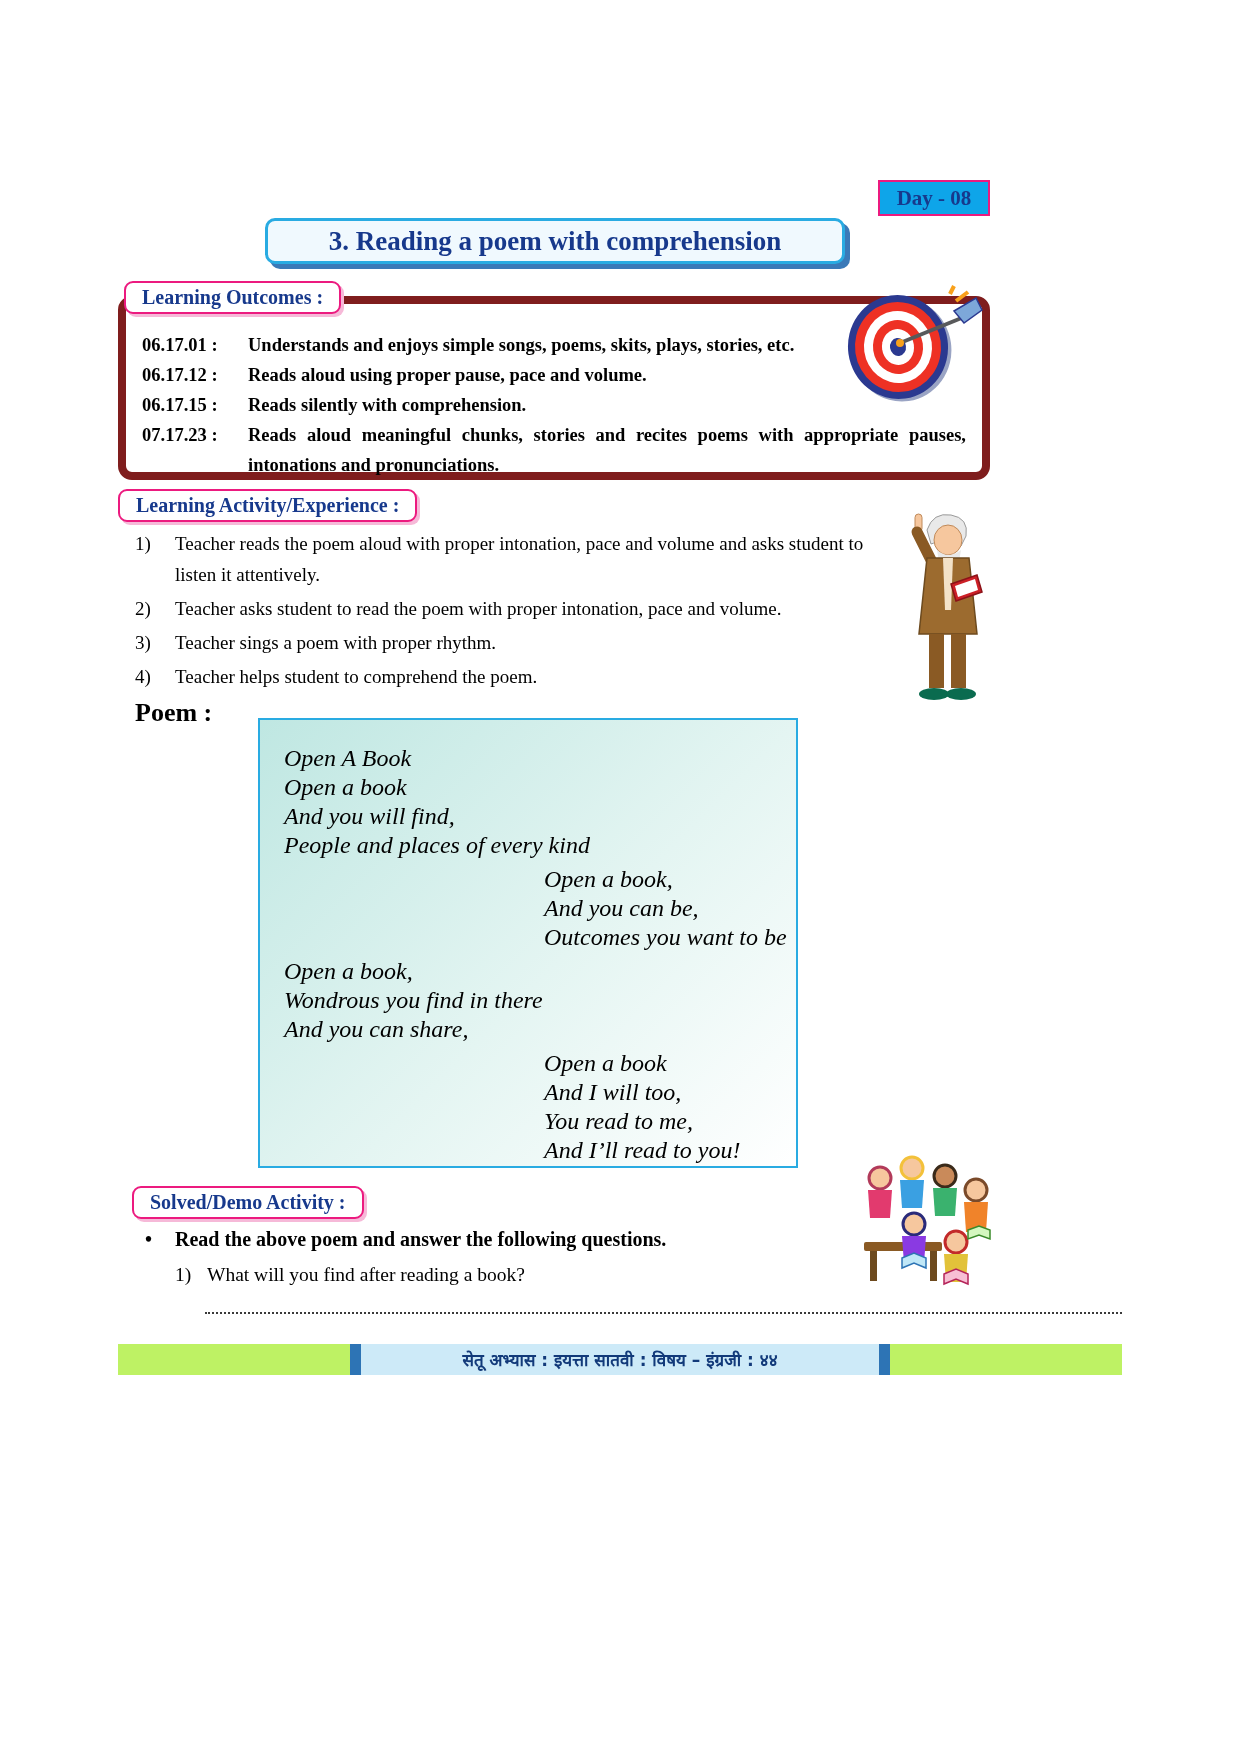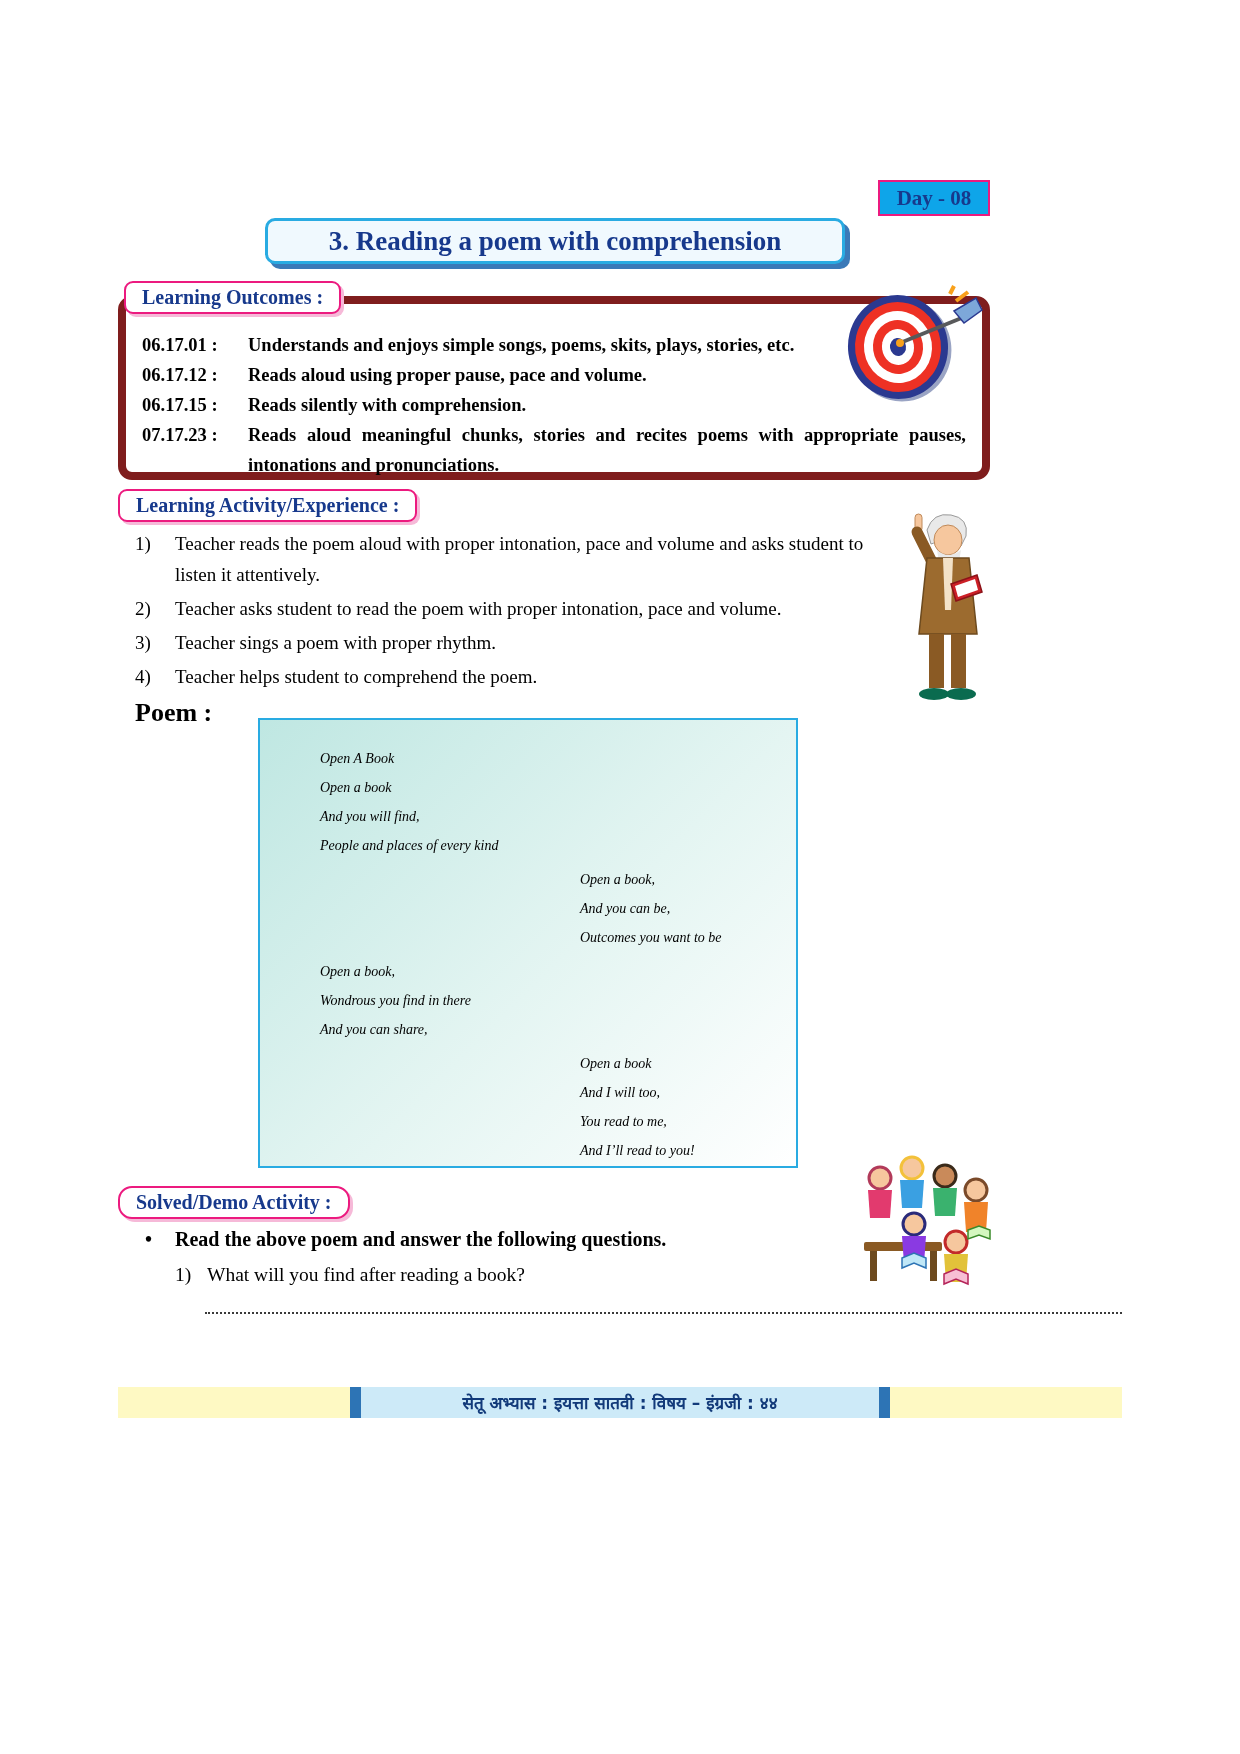--- a/index.html
+++ b/index.html
@@ -27,21 +27,21 @@
   }
 
   
   .pill {
     position:absolute; border:2px solid #ec1a7f; border-radius:9px; background:#ffffff;
     color:#17398c; font-weight:bold; font-size:20px; padding:3px 16px;
     box-shadow:3px 3px 0 #f6b9d8; z-index:3; white-space:nowrap;
   }
   .outcomes-label { left:124px; top:281px; }
   .activity-label { left:118px; top:489px; }
-  .solved-label   { left:118px; top:1186px;border-radius:14px; }
+  .solved-label   { left:132px; top:1186px; }
 
   
   .outcomes-box {
     position:absolute; left:118px; top:296px; width:872px; height:184px;
     border:8px solid #7f1d1d; border-radius:14px; background:#ffffff;
     padding:26px 16px 8px 16px;
   }
   .outcome-row { display:flex; font-size:18.5px; line-height:30px; }
   .outcome-code { flex:none; width:100px; font-weight:bold; }
   .outcome-text { flex:1; padding-left:6px; text-align:justify;font-weight:bold; }
@@ -60,39 +60,38 @@
   .poem-label { position:absolute; left:135px; top:698px; font-size:26px; font-weight:bold; }
   .poem-box {
     position:absolute; left:258px; top:718px; width:540px; height:450px;
     border:2px solid #29abe2;
     background:linear-gradient(135deg,#bfe7e2 0%, #e4f5f2 55%, #ffffff 100%);
     padding-top:24px;
   }
   .stanza { margin-bottom:5px; }
   .stanza.left   { padding-left:24px; }
   .stanza.indent { padding-left:284px; }
-  .pline { font-style:italic; font-size:14px; line-height:29px; white-space:nowrap;margin-left:36px; }
+  .pline { font-style:italic; font-size:24px; line-height:29px; white-space:nowrap; }
 
   
   .bullet-row { position:absolute; left:145px; top:1228px; display:flex; font-weight:bold; font-size:20px; }
   .bullet-mark { flex:none; width:30px; }
   .question-row { position:absolute; left:175px; top:1264px; display:flex; font-size:19.5px; }
   .question-num { flex:none; width:32px; }
   .dotted-line {
     position:absolute; left:205px; top:1296px; width:917px; height:18px;
     border-bottom:2px dotted #3a3a3a;
   }
 
   .children { position:absolute; left:850px; top:1146px; width:158px; height:148px; }
 
   
   .footer-bar {
     position:absolute; left:118px; top:1344px; width:1004px; height:31px;
-    background:#fef9c3;
-    margin-top:43px;
+    background:#bef264;
   }
   .footer-center {
     position:absolute; left:50%; top:0; transform:translateX(-50%);
     height:31px; min-width:540px; padding:0 18px;
     background:#cdeaf8; border-left:11px solid #2d74b5; border-right:11px solid #2d74b5;
     display:flex; align-items:center; justify-content:center;
     font-family:"DejaVu Sans", sans-serif; font-weight:bold; font-size:17px; color:#123a7a;
     white-space:nowrap;
   }
 </style>

